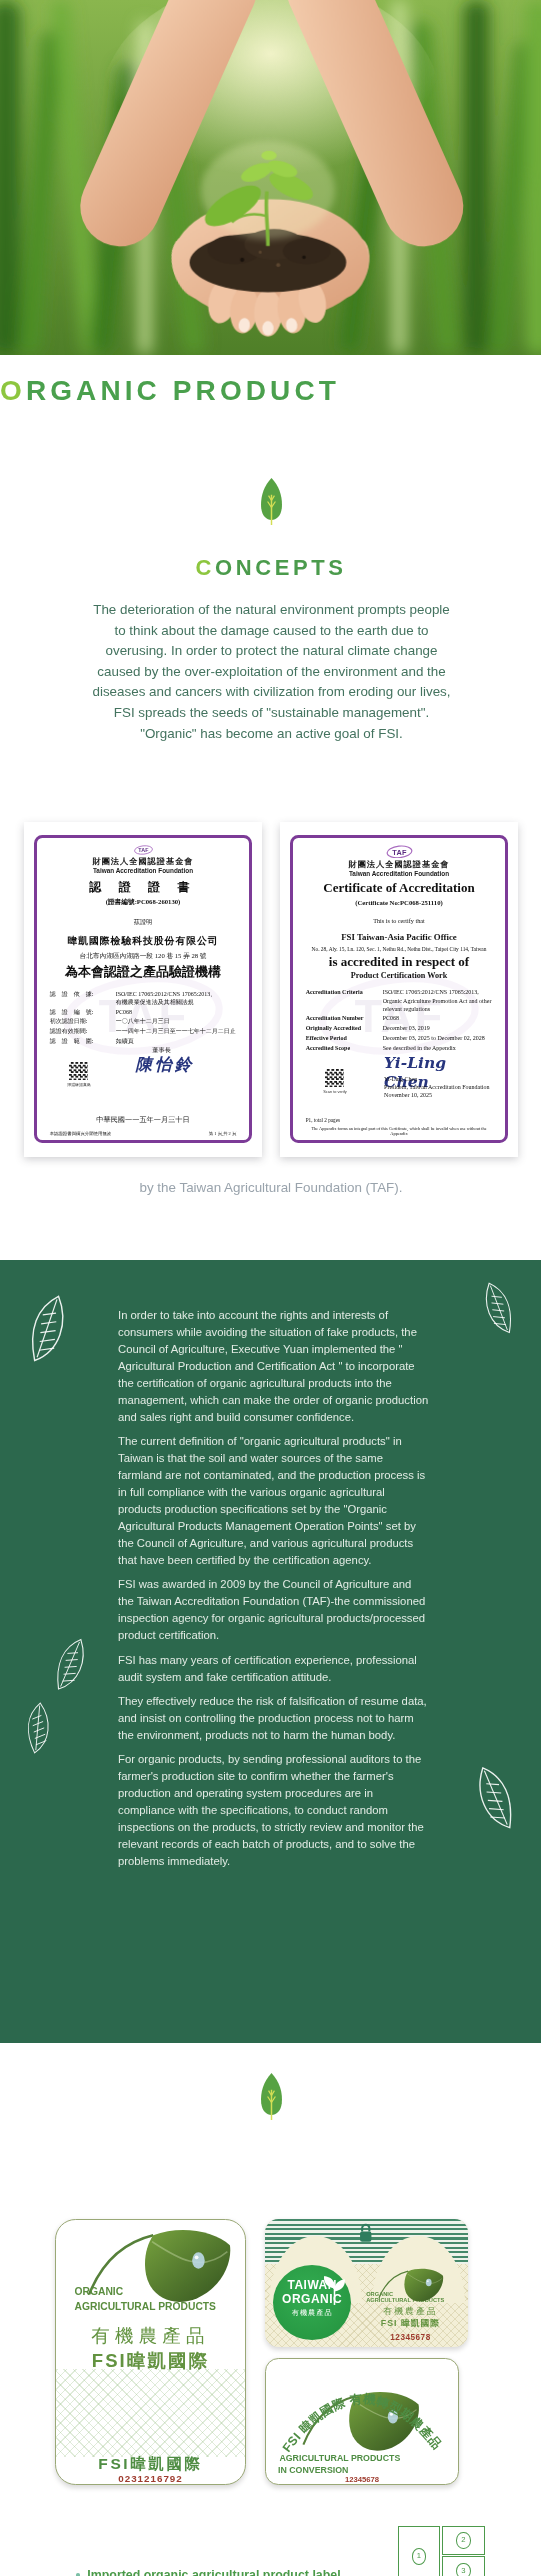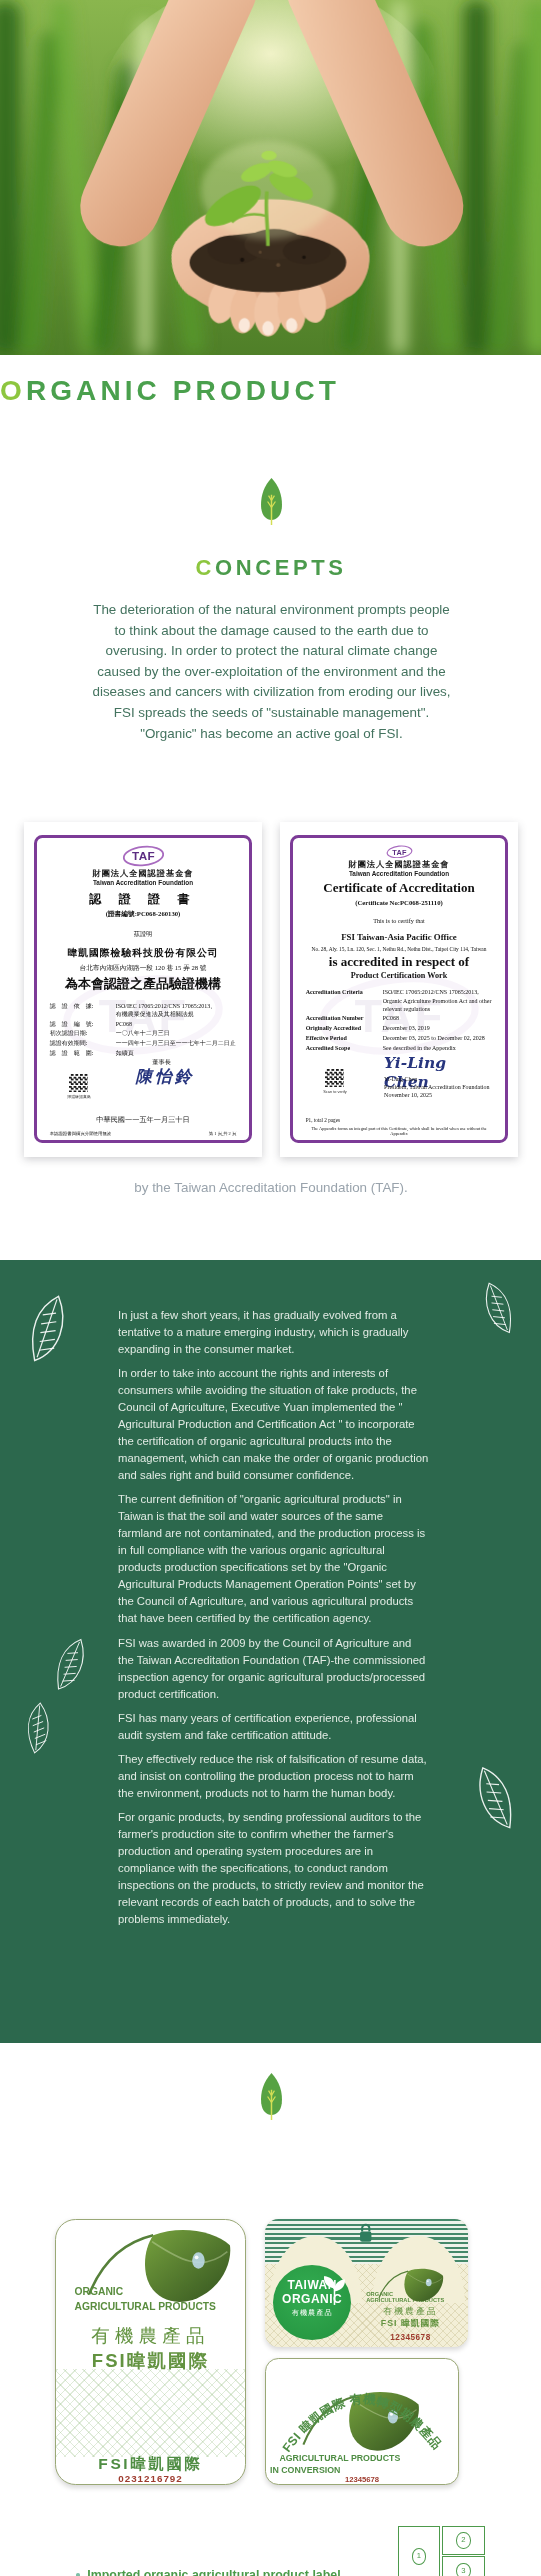--- a/index.html
+++ b/index.html
@@ -58,21 +58,21 @@
     background:repeating-conic-gradient(#1c1c1c 0% 25%, #ffffff 0% 50%) 0 0/4.6px 4.6px;
     outline:1px solid #fff;}
   .qr-cap{position:absolute;left:11.3px;top:36px;width:36px;text-align:center;font-size:3.9px;color:#333;}
   .sig-title-cn{position:absolute;left:55%;top:0;font-size:6.2px;color:#111;}
   .sig-name-cn{position:absolute;left:46%;top:7.2px;font-size:16.5px;font-weight:bold;color:#27357e;
     font-family:"DejaVu Serif",serif;font-style:italic;letter-spacing:3.1px;}
   .sig-script{position:absolute;left:42%;top:0;font-size:15.5px;font-weight:bold;font-style:italic;
     font-family:"DejaVu Serif",serif;color:#27357e;}
   .sig-block-en{position:absolute;left:42%;top:23px;font-family:"Liberation Serif",serif;
     font-size:6px;color:#111;text-align:left;line-height:7.7px;}
-  .cert-date{font-family:Liberation Serif, serif;font-size:7.2px;color:#111;margin-top:0;}
+  .cert-date{font-family:Liberation Serif, serif;font-size:7.2px;color:#111;margin-top:12px;}
   .cert-footrow{width:100%;display:flex;justify-content:space-between;
     font-family:"Liberation Serif",serif;font-size:4.4px;color:#111;margin-top:5.2px;}
   .cert-footnote{width:100%;font-family:"Liberation Serif",serif;font-size:4.4px;color:#111;
     margin-top:2.1px;text-align:center;}
   .cert-footnote.left{text-align:left;margin-top:7.2px;font-size:5.2px;}
   .caption{left:0;top:1177px;width:542px;text-align:center;font-size:13.4px;line-height:21.6px;color:#99a3ac;}
 
   
   .green{left:0;top:1260px;width:542px;height:783px;background:#2c684d;overflow:hidden;}
   .green-text{position:absolute;left:118px;top:47px;width:311px;color:#e2ebe4;
@@ -116,21 +116,21 @@
   .l2-r1{font-size:5.7px;font-weight:bold;color:#5a8d3f;text-align:left;margin-left:7.2px;margin-top:-17.5px;}
   .l2-r2{font-size:5.7px;font-weight:bold;color:#5a8d3f;text-align:left;margin-left:7.2px;}
   .l2-r3{font-size:8.8px;color:#639340;letter-spacing:2.1px;margin-top:3.1px;}
   .l2-r4{font-size:8.8px;font-weight:bold;color:#639340;letter-spacing:1px;}
   .l2-num{font-size:8.2px;font-weight:bold;color:#9e3b2e;margin-top:3.1px;letter-spacing:0.5px;}
   .label3{left:265px;top:2358px;width:194px;height:127px;border:0.5px solid #9aa876;border-radius:13.4px;
     overflow:hidden;text-align:center;}
   .l3-svg{position:absolute;left:0;top:0;width:194px;height:127px;}
   .l3-leaf{position:absolute;left:28px;top:28px;width:134px;height:72px;}
   .l3-t1{position:absolute;left:13.4px;top:94px;font-size:8.8px;font-weight:bold;color:#4f8d44;text-align:left;}
-  .l3-t2{position:absolute;left:4px;top:106px;font-size:8.8px;font-weight:bold;color:#4f8d44;text-align:left;}
+  .l3-t2{position:absolute;left:12px;top:106px;font-size:8.8px;font-weight:bold;color:#4f8d44;text-align:left;}
   .l3-num{position:absolute;left:0;top:116px;width:100%;font-size:7.7px;font-weight:bold;color:#9e3b2e;}
 
   
   .legend-box{position:absolute;background:#fff;border:1px solid #4d9a4b;display:flex;
     align-items:center;justify-content:center;}
   .lg1{left:398px;top:2526px;width:40px;height:59px;}
   .lg2{left:442px;top:2526px;width:41px;height:27px;}
   .lg3{left:442px;top:2556px;width:41px;height:28px;}
   .lg-n{display:inline-block;width:12.4px;height:14.4px;line-height:14.4px;border:0.8px solid #4d9a4b;
     border-radius:50%;color:#4d9a4b;font-size:7.7px;text-align:center;}
@@ -374,21 +374,21 @@
             <div>November 10, 2025</div>
           </div>
         </div>
         <div class="cert-footnote left">P1, total 2 pages</div>
         <div class="cert-footnote">The Appendix forms an integral part of this Certificate, which shall be invalid when use without the Appendix</div>
       </div>
     </div>
   </div>
 
   <div class="abs caption">
-    <span style="display:block">by the Taiwan Accreditation Foundation (TAF).</span>
+    <span style="display:block">by the Taiwan Agricultural Foundation (TAF).</span>
   </div>
 
   <div class="abs green">
     <div class="oleaf" style="left:17.5px;top:35px;width:63px;height:67px;transform:rotate(-8deg)">
       <svg viewBox="0 0 100 140">
           <use href="#leafOutline"></use>
         </svg>
       </div>
     <div class="oleaf" style="left:471px;top:21.6px;width:52px;height:52px;transform:scaleX(-1) rotate(-6deg)">
       <svg viewBox="0 0 100 140">
@@ -404,21 +404,20 @@
       <svg viewBox="0 0 100 140">
           <use href="#leafOutline"></use>
         </svg>
       </div>
     <div class="oleaf" style="left:463px;top:506px;width:61px;height:64px;transform:scaleX(-1) rotate(-4deg)">
       <svg viewBox="0 0 100 140">
           <use href="#leafOutline"></use>
         </svg>
       </div>
     <div class="green-text">
-      <p>In just a few short years, it has gradually evolved from a tentative to a mature emerging industry, which is gradually expanding in the consumer market.</p>
       <p>In order to take into account the rights and interests of consumers while avoiding the situation of fake products, the Council of Agriculture, Executive Yuan implemented the " Agricultural Production and Certification Act " to incorporate the certification of organic agricultural products into the management, which can make the order of organic production and sales right and build consumer confidence.</p>
       <p>The current definition of "organic agricultural products" in Taiwan is that the soil and water sources of the same farmland are not contaminated, and the production process is in full compliance with the various organic agricultural products production specifications set by the "Organic Agricultural Products Management Operation Points" set by the Council of Agriculture, and various agricultural products that have been certified by the certification agency.</p>
       <p>FSI was awarded in 2009 by the Council of Agriculture and the Taiwan Accreditation Foundation (TAF)-the commissioned inspection agency for organic agricultural products/processed product certification.</p>
       <p>FSI has many years of certification experience, professional audit system and fake certification attitude.</p>
       <p>They effectively reduce the risk of falsification of resume data, and insist on controlling the production process not to harm the environment, products not to harm the human body.</p>
       <p>For organic products, by sending professional auditors to the farmer's production site to confirm whether the farmer's production and operating system procedures are in compliance with the specifications, to conduct random inspections on the products, to strictly review and monitor the relevant records of each batch of products, and to solve the problems immediately.</p>
     </div>
   </div>
 
   <div class="abs divider2 divider-leaf">

